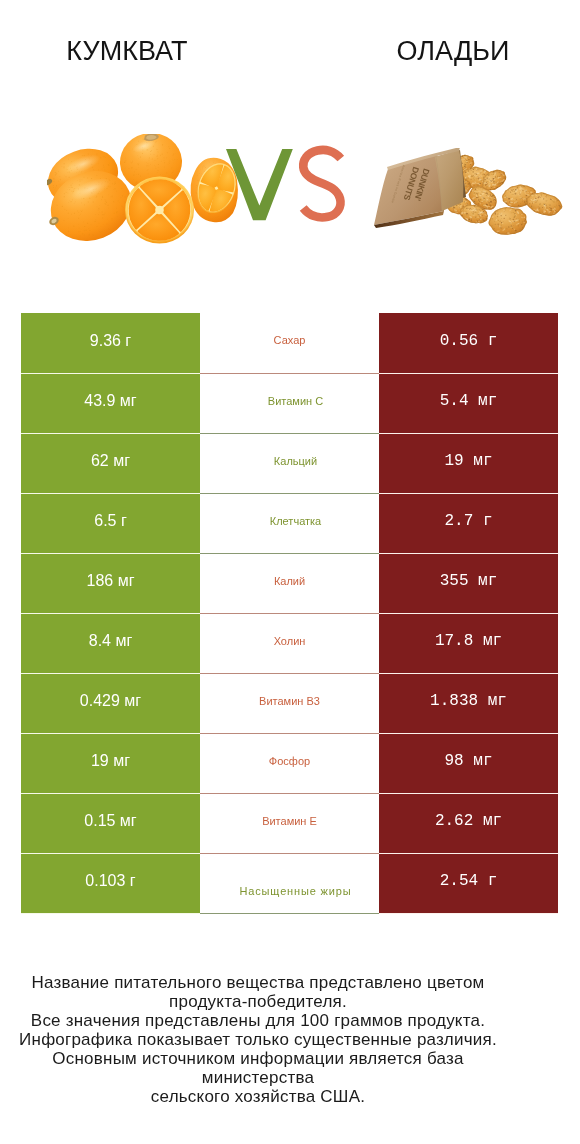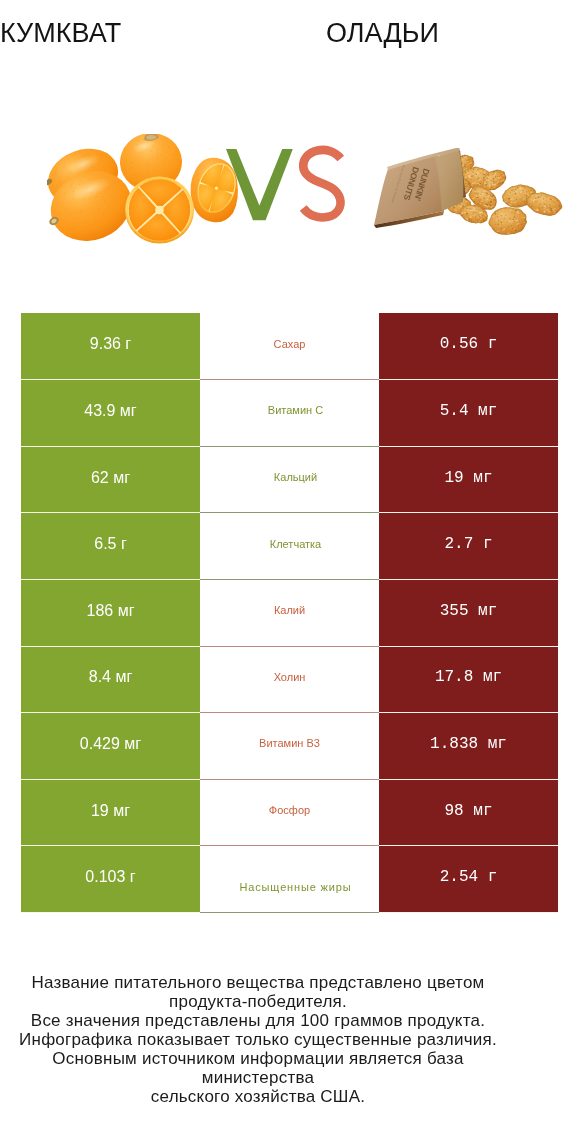--- a/index.html
+++ b/index.html
@@ -1,18 +1,18 @@
 <!DOCTYPE html>
 <html><head>
 <meta charset="utf-8">
 <style>
   html,body{margin:0;padding:0;}
   body{width:580px;height:1144px;background:#fff;font-family:"Liberation Sans",sans-serif;overflow:hidden;}
   .page{position:relative;width:580px;height:1144px;}
-  .title{position:absolute;top:18px;font-size:27px;color:#141414;letter-spacing:0.05px;}
+  .title{position:absolute;top:36px;font-size:27px;color:#141414;text-align:center;letter-spacing:0.05px;}
   #title-left{left:0;width:254px;}
   #title-right{left:326px;width:254px;}
   .hero{position:absolute;top:0;left:0;width:580px;height:300px;}
   svg.kq{position:absolute;left:47px;top:134px;}
   svg.dn{position:absolute;left:368px;top:148px;}
     svg.vs{position:absolute;left:220px;top:140px;}
   table.cmp{position:absolute;left:21px;top:313px;width:537px;height:600px;border-collapse:collapse;table-layout:fixed;}
   table.cmp td{height:59px;padding:0;text-align:center;vertical-align:middle;box-sizing:border-box;}
   table.cmp tr{height:60px;}
   td.l span,td.r span{position:relative;top:-2px;}
@@ -2252,20 +2252,25 @@
           <td class="l"><span>0.429 мг</span></td>
           <td class="m o"><span class="">Витамин B3</span></td>
           <td class="r"><span>1.838 мг</span></td>
         </tr>
         <tr>
           <td class="l"><span>19 мг</span></td>
           <td class="m o"><span class="">Фосфор</span></td>
           <td class="r"><span>98 мг</span></td>
         </tr>
         <tr>
+          <td class="l"><span>0.15 мг</span></td>
+          <td class="m o"><span class="">Витамин E</span></td>
+          <td class="r"><span>2.62 мг</span></td>
+        </tr>
+        <tr>
           <td class="l"><span>0.103 г</span></td>
           <td class="m g"><span class="two">Насыщенные жиры</span></td>
           <td class="r"><span>2.54 г</span></td>
         </tr>
       </tbody>
     </table>
   <div class="footer">
       <div id="footlines">
         <div>Название питательного вещества представлено цветом</div>
         <div>продукта-победителя.</div>

